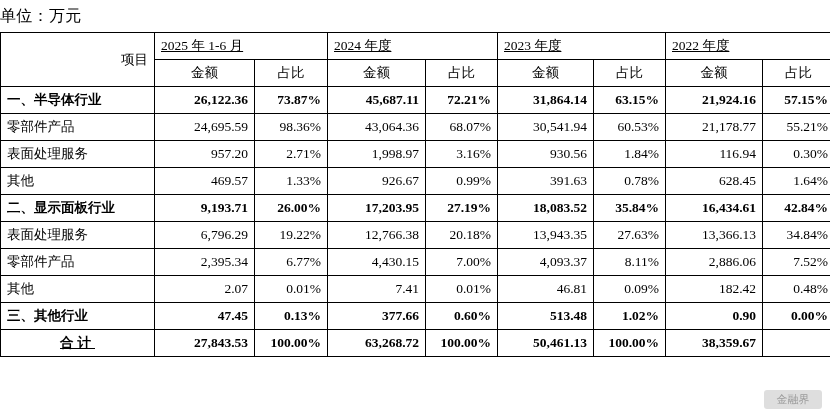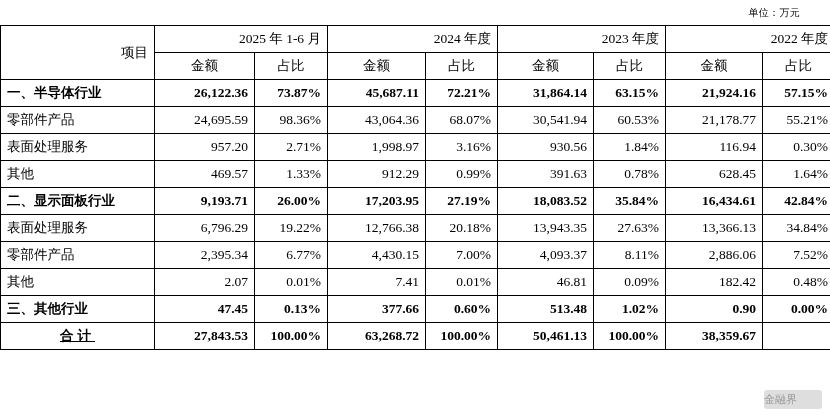--- a/index.html
+++ b/index.html
@@ -9,43 +9,44 @@
   }
   body {
     width: 830px;
     height: 415px;
     font-family: "Liberation Serif", "DejaVu Serif", serif;
     color: #000000;
     position: relative;
     overflow: hidden;
   }
   .unit-line {
-    text-align: right;
-    font-size: 10px;
+    text-align: left;
+    font-size: 16px;
     padding: 6px 30px 5px 0;
     letter-spacing: 0.3px;
   }
   table.fin {
     border-collapse: collapse;
     width: 814px;
     margin: 0 auto;
     table-layout: fixed;
   }
   table.fin td, table.fin th {
     border: 1px solid #000000;
     font-weight: normal;
     font-size: 13.5px;
     height: 27px;
     padding: 0 6px;
     box-sizing: border-box;
   }
   .hdr-year {
-    text-align: right;
+    text-align: left;
     font-weight: bold;
     font-size: 14.5px;
+    text-decoration: underline;
   }
   .hdr-item {
     text-align: right;
     font-weight: bold;
     font-size: 14.5px;
   }
   .hdr-sub {
     text-align: center;
     font-weight: bold;
     font-size: 13.5px;
@@ -76,21 +77,21 @@
     position: absolute;
     right: 8px;
     bottom: 6px;
     width: 58px;
     height: 19px;
     background: #d9d9d9;
     border-radius: 3px;
     color: #8a8a8a;
     font-size: 11px;
     line-height: 19px;
-    text-align: left;
+    text-align: center;
     font-family: "Liberation Sans", sans-serif;
     opacity: 0.85;
   }
 </style>
 </head>
 <body>
 
 <div class="unit-line">单位：万元</div>
 
 <table class="fin">
@@ -159,21 +160,21 @@
       <td class="num">930.56</td>
       <td class="num">1.84%</td>
       <td class="num">116.94</td>
       <td class="num">0.30%</td>
     </tr>
 
     <tr>
       <td class="label">其他</td>
       <td class="num">469.57</td>
       <td class="num">1.33%</td>
-      <td class="num">912.29</td>
+      <td class="num">926.67</td>
       <td class="num">0.99%</td>
       <td class="num">391.63</td>
       <td class="num">0.78%</td>
       <td class="num">628.45</td>
       <td class="num">1.64%</td>
     </tr>
 
     <tr class="bold">
       <td class="label">二、显示面板行业</td>
       <td class="num">9,193.71</td>

